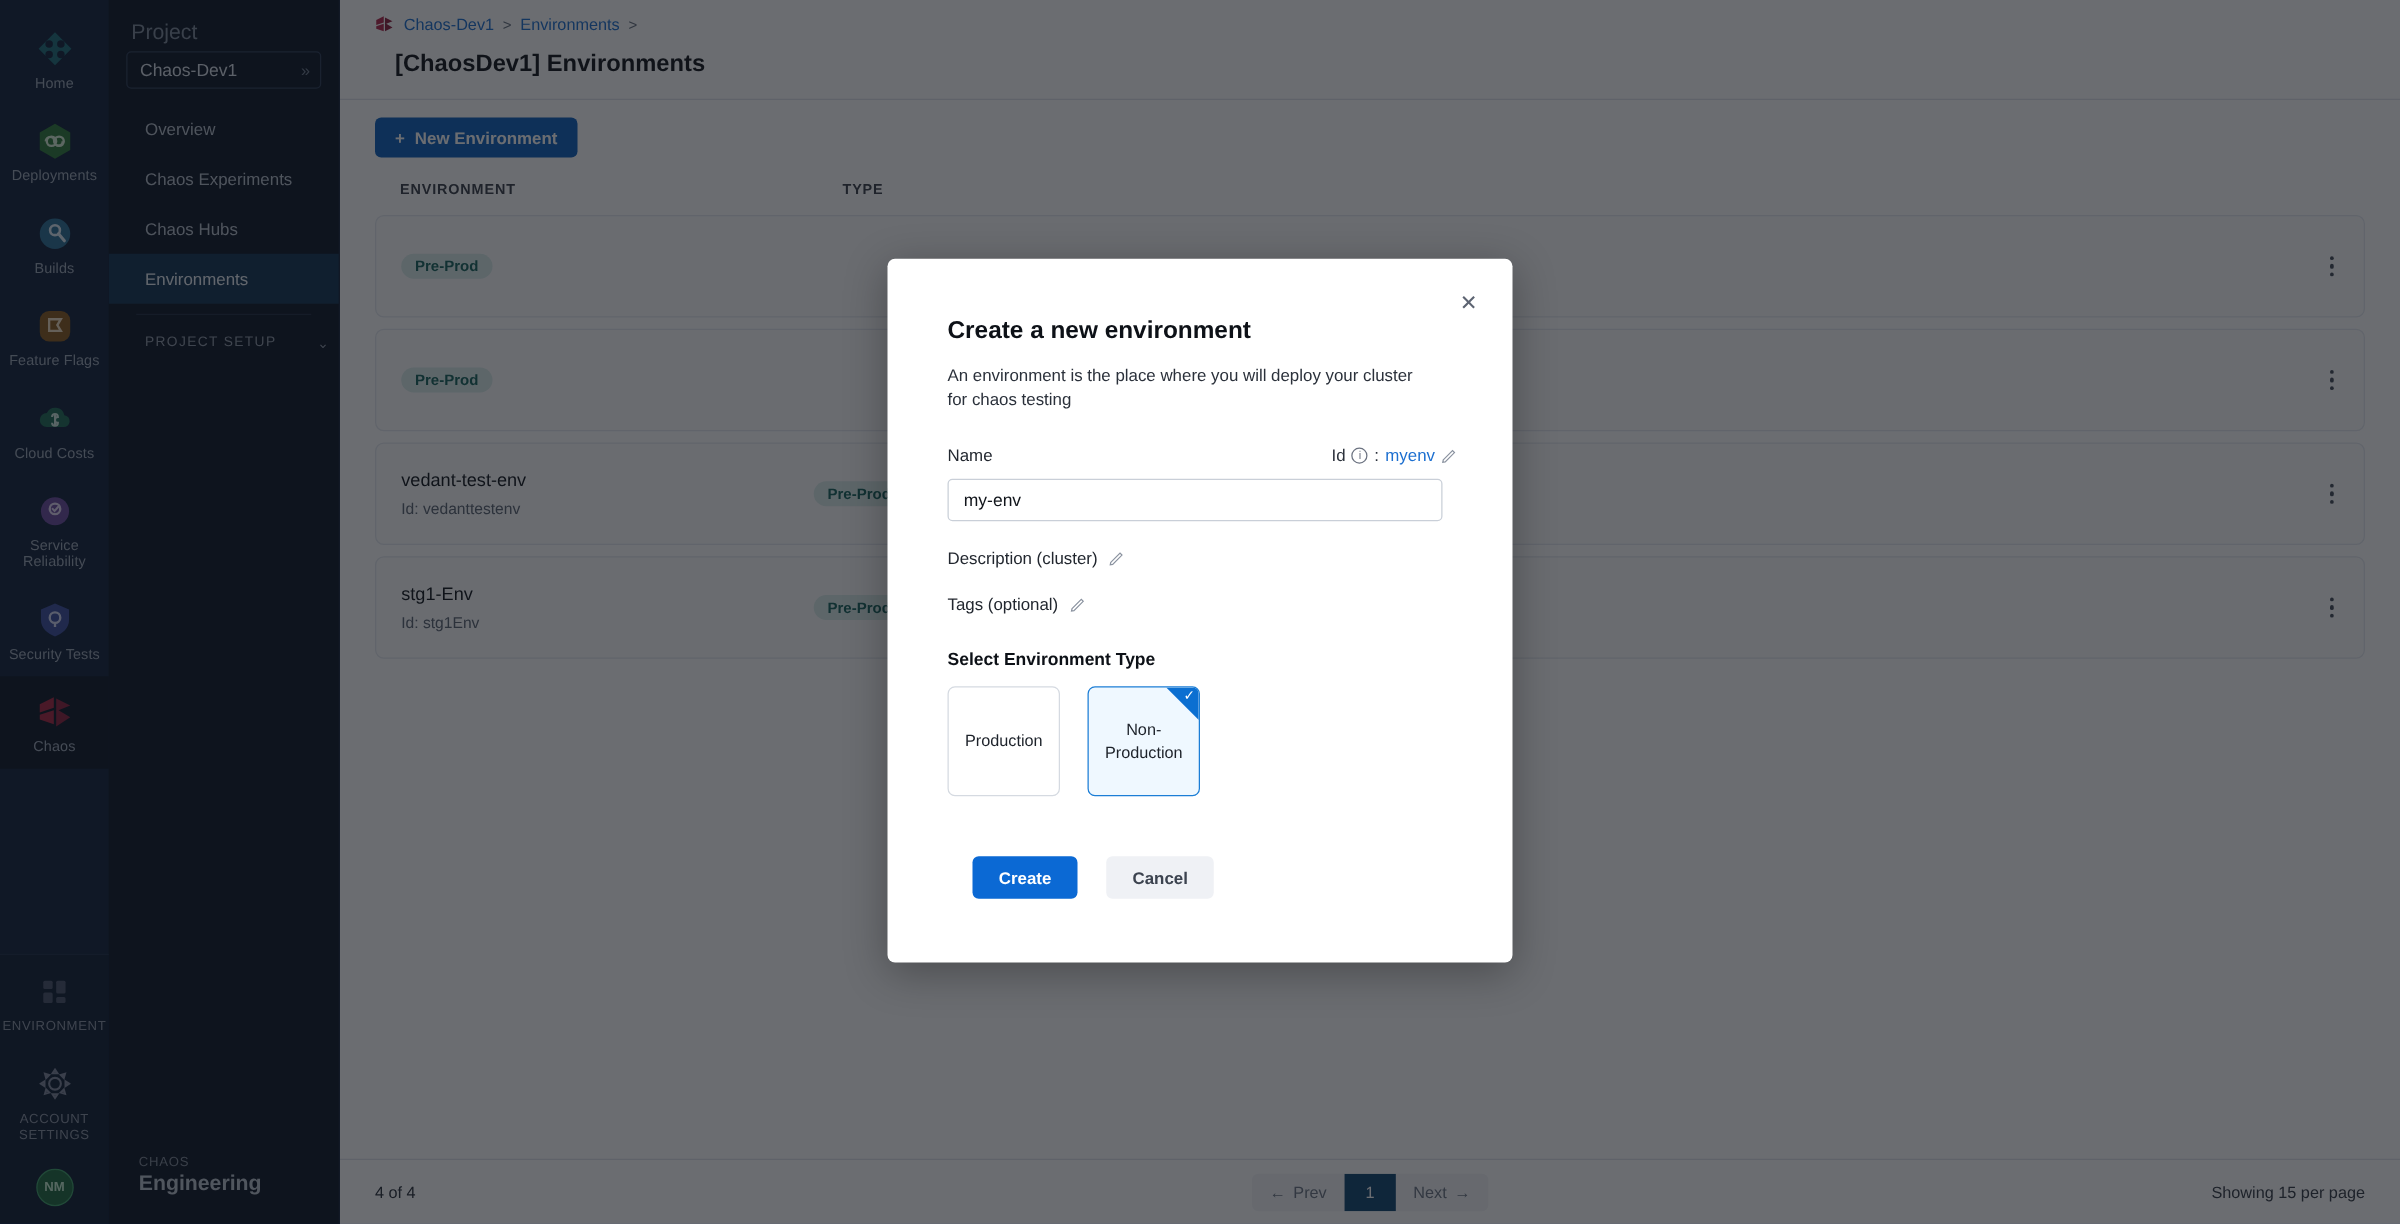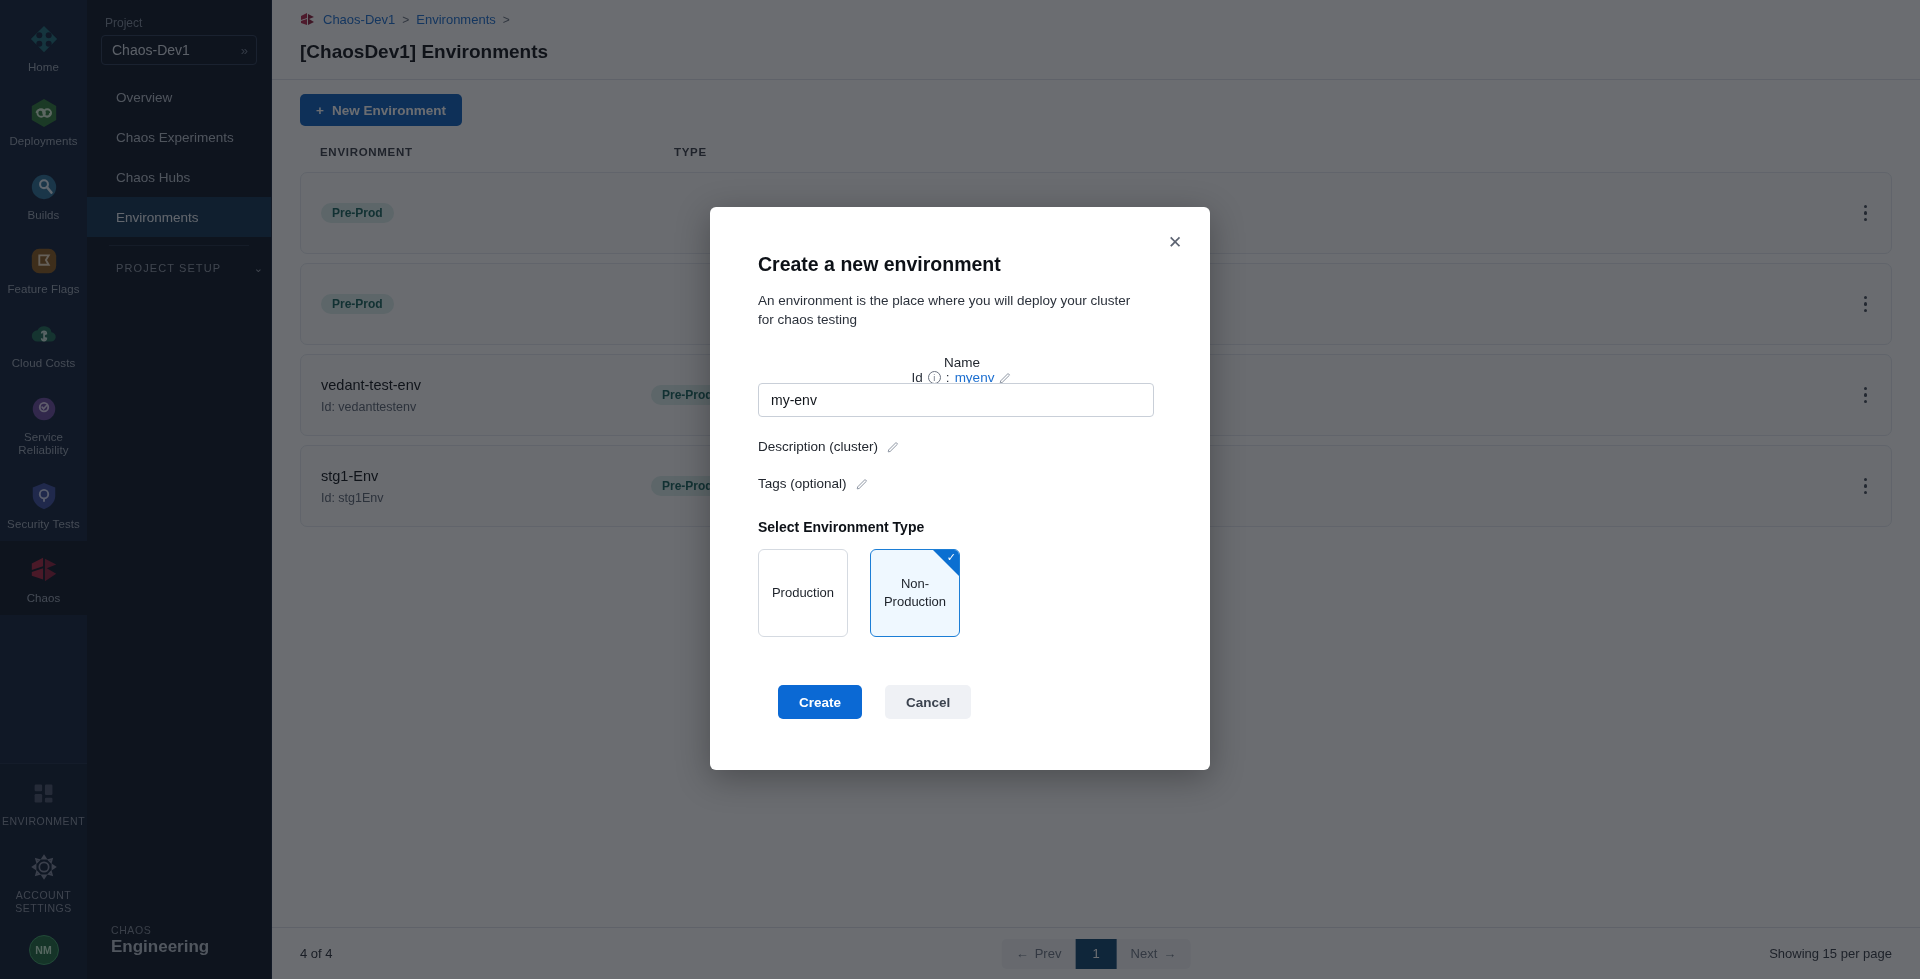--- a/index.html
+++ b/index.html
@@ -41,21 +41,21 @@
     margin: 10px auto 0;
   }
 
   
   #project-sidebar {
     width: 185px; height: 979px; flex: none;
     background: #0c1626; position: relative; z-index: 2;
     display: flex; flex-direction: column;
     border-right: 1px solid #16243a;
   }
-  #project-label { font-size: 12px; color: #7c8899; padding: 16px 18px 5px; }
+  #project-label { font-size: 17px; color: #7c8899; padding: 16px 18px 5px; }
   #project-selector {
     margin: 0 14px; height: 30px; border: 1px solid #2b3c56;
     border-radius: 4px; display: flex; align-items: center;
     justify-content: space-between; padding: 0 8px 0 10px; cursor: pointer;
   }
   #project-selector .pname { font-size: 14px; color: #d6dde6; }
   #project-selector .chev { font-size: 13px; color: #6d7a8c; }
   #nav-list { margin-top: 12px; }
   .nav-item {
     height: 40px; display: flex; align-items: center;
@@ -73,21 +73,21 @@
   #sidebar-footer .f1 { font-size: 10.5px; color: #7d8795; letter-spacing: .6px; }
   #sidebar-footer .f2 { font-size: 17px; color: #b9c2cd; font-weight: bold; margin-top: 1px; }
 
   
   #main { flex: 1; height: 979px; background: #ffffff; position: relative; display: flex; flex-direction: column; }
   #page-header { padding: 12px 28px 0; }
   #breadcrumb { display: flex; align-items: center; gap: 7px; font-size: 13px; }
   #breadcrumb .bc-link { color: #1c6fd0; cursor: pointer; }
   #breadcrumb .bc-sep { color: #66707e; font-size: 12px; }
   #harness-logo { width: 16px; height: 15px; display: block; }
-  #page-title { font-size: 19px; font-weight: bold; color: #10141a; margin: 14px 0 16px; }
+  #page-title { font-size: 19px; font-weight: bold; color: #10141a; margin: 14px 16px 16px; }
   #header-rule { height: 1px; background: #dfe3e9; }
   #toolbar { padding: 14px 28px; }
   #new-env-btn {
     background: #0b5fbd; color: #ffffff; border: none; border-radius: 5px;
     height: 32px; padding: 0 16px; font-size: 13.5px; font-weight: bold;
     font-family: "Liberation Sans", sans-serif;
     display: inline-flex; align-items: center; gap: 8px; cursor: pointer;
   }
   #table-area { flex: 1; padding: 0 28px; overflow: hidden; }
   #table-head {
@@ -139,21 +139,21 @@
   }
   #modal-close {
     position: absolute; top: 22px; right: 22px; width: 26px; height: 26px;
     display: flex; align-items: center; justify-content: center;
     color: #5d6472; font-size: 17px; cursor: pointer;
   }
   #modal-title { font-size: 19.5px; font-weight: bold; color: #0d1117; }
   #modal-sub { font-size: 13.5px; color: #2b313b; line-height: 19px; margin-top: 15px; width: 385px; }
   #name-row {
     display: flex; align-items: center; justify-content: space-between;
-    margin-top: 26px; height: 18px; flex-direction: column;
+    margin-top: 26px; height: 18px;
   }
   #name-label { font-size: 13.5px; color: #22272f; }
   #id-group { display: flex; align-items: center; gap: 5px; font-size: 13.5px; }
   #id-group .id-text { color: #2b313b; }
   #id-group .id-info {
     width: 13px; height: 13px; border-radius: 50%; border: 1.2px solid #6b7embedded;
     border: 1.2px solid #6b7280; color: #6b7280; font-size: 9px;
     display: inline-flex; align-items: center; justify-content: center; font-style: normal;
   }
   #id-group .id-colon { color: #2b313b; }

